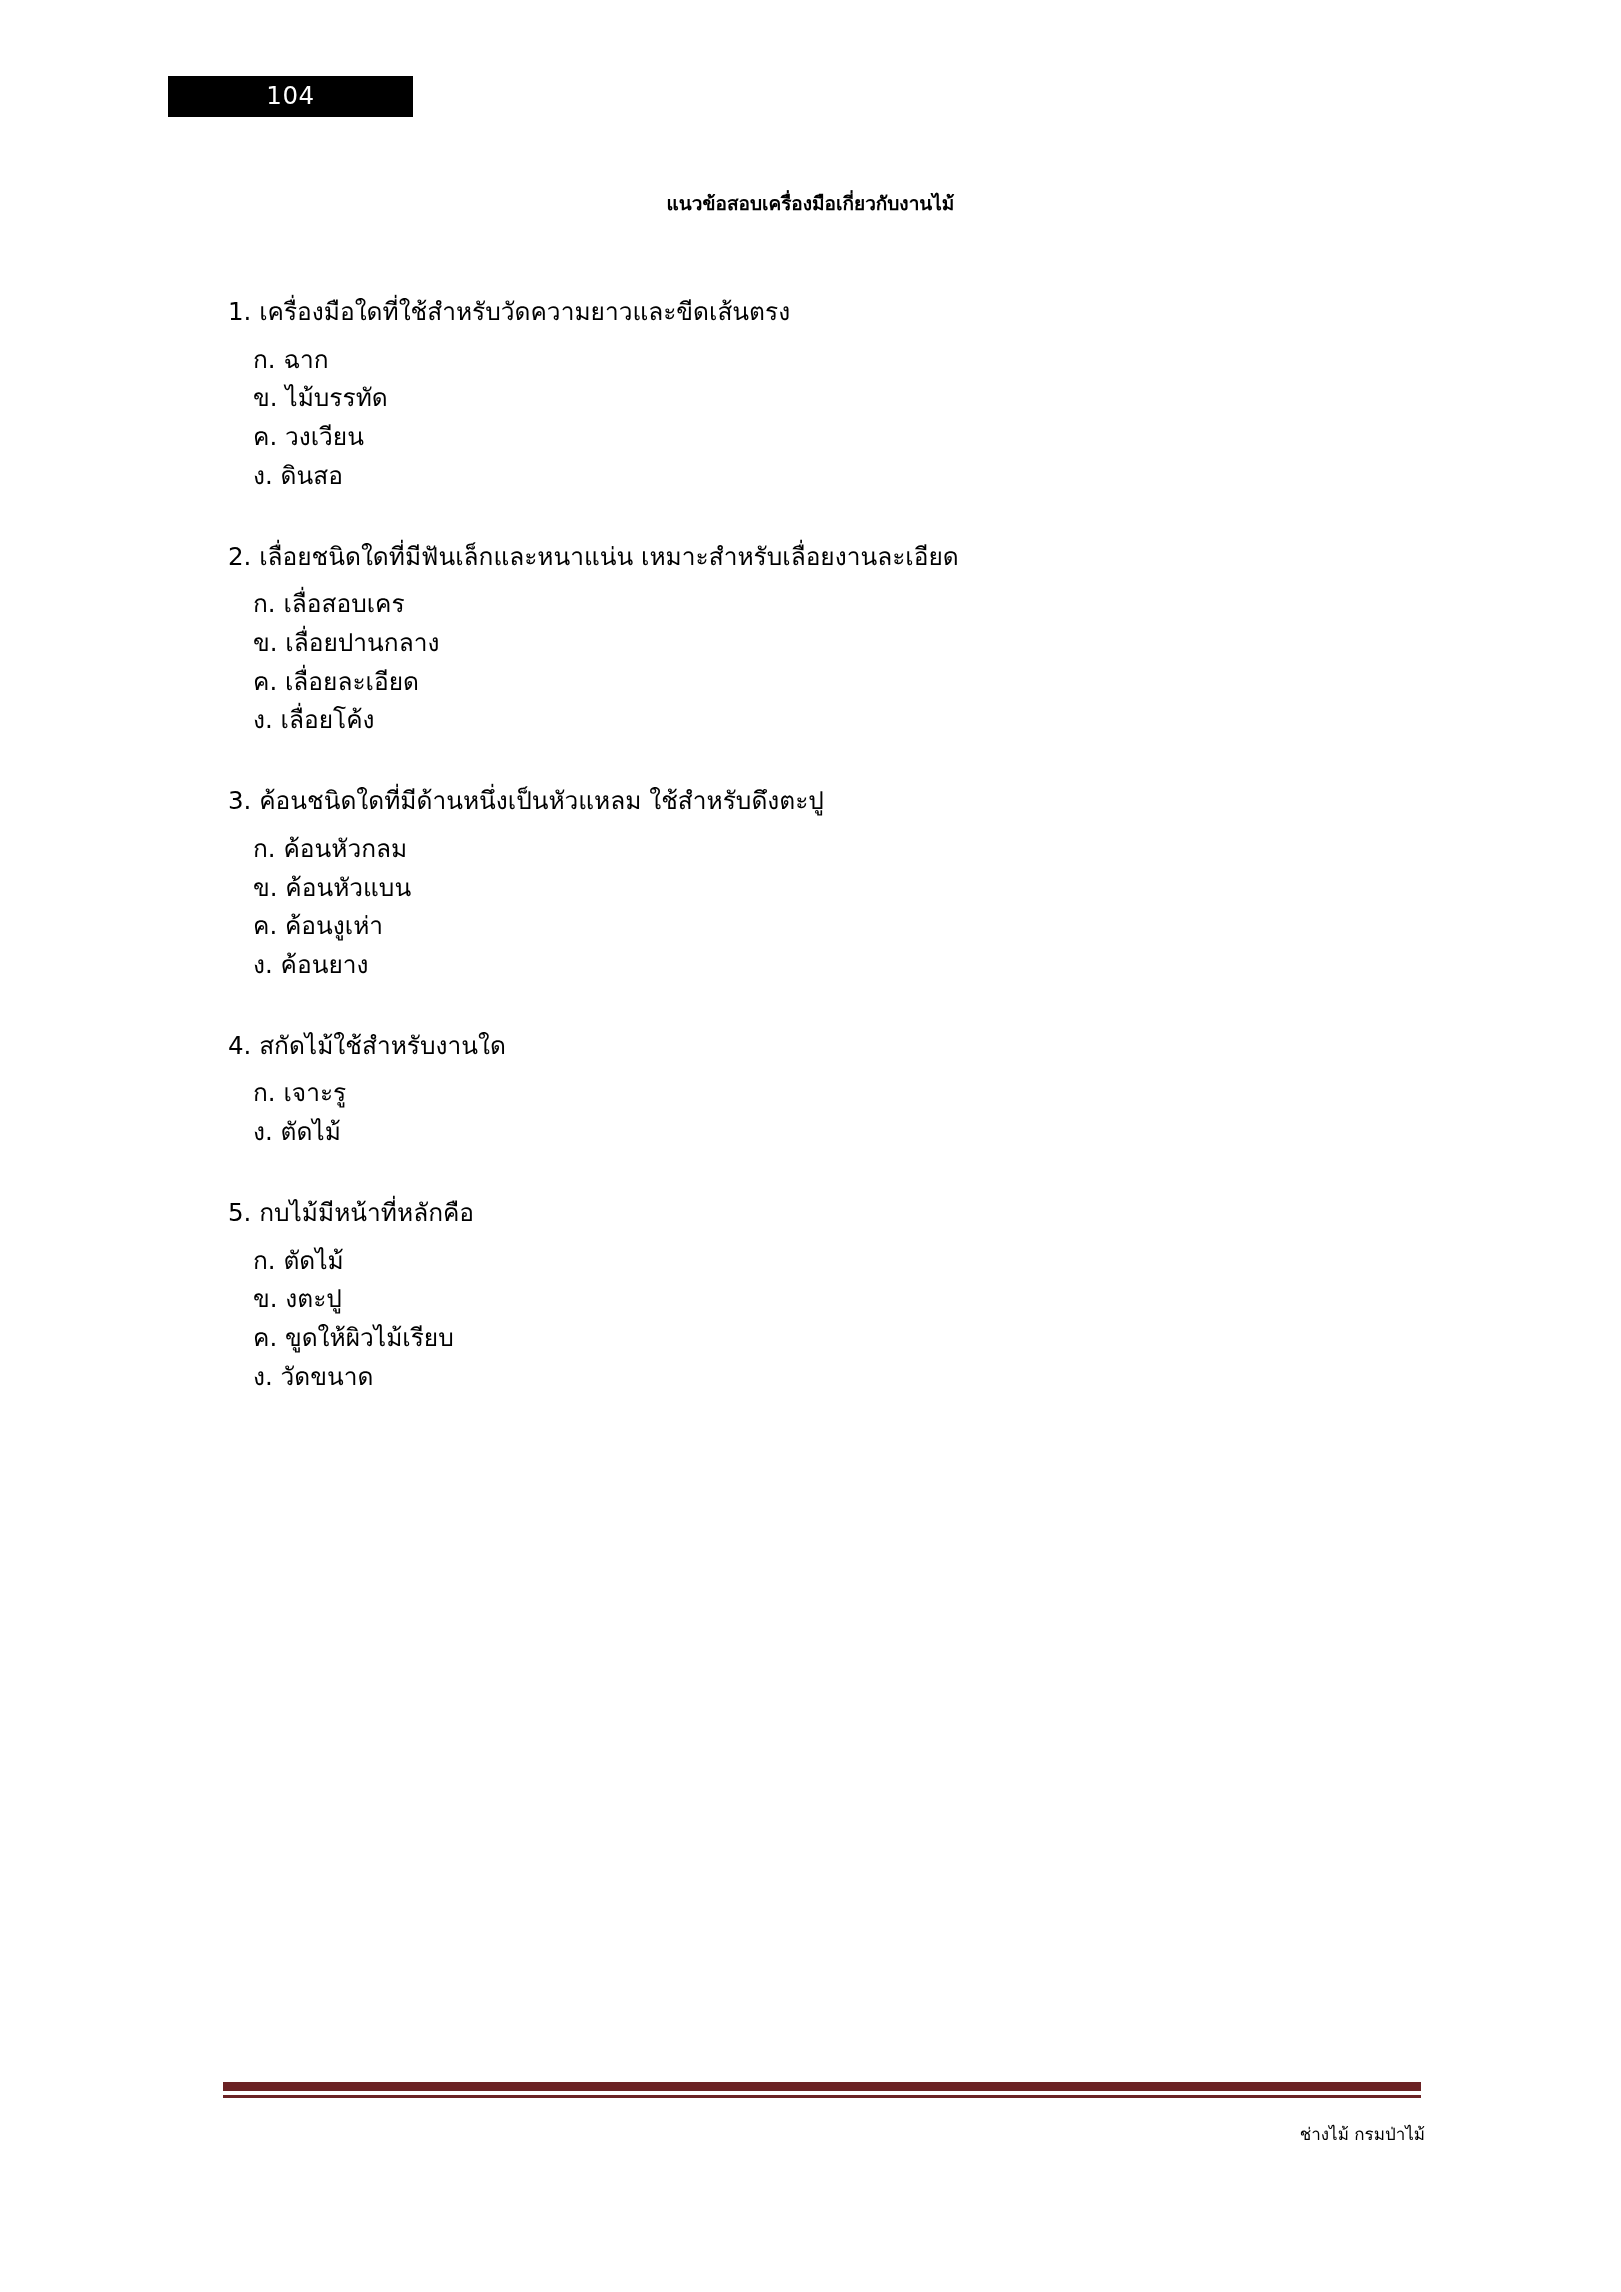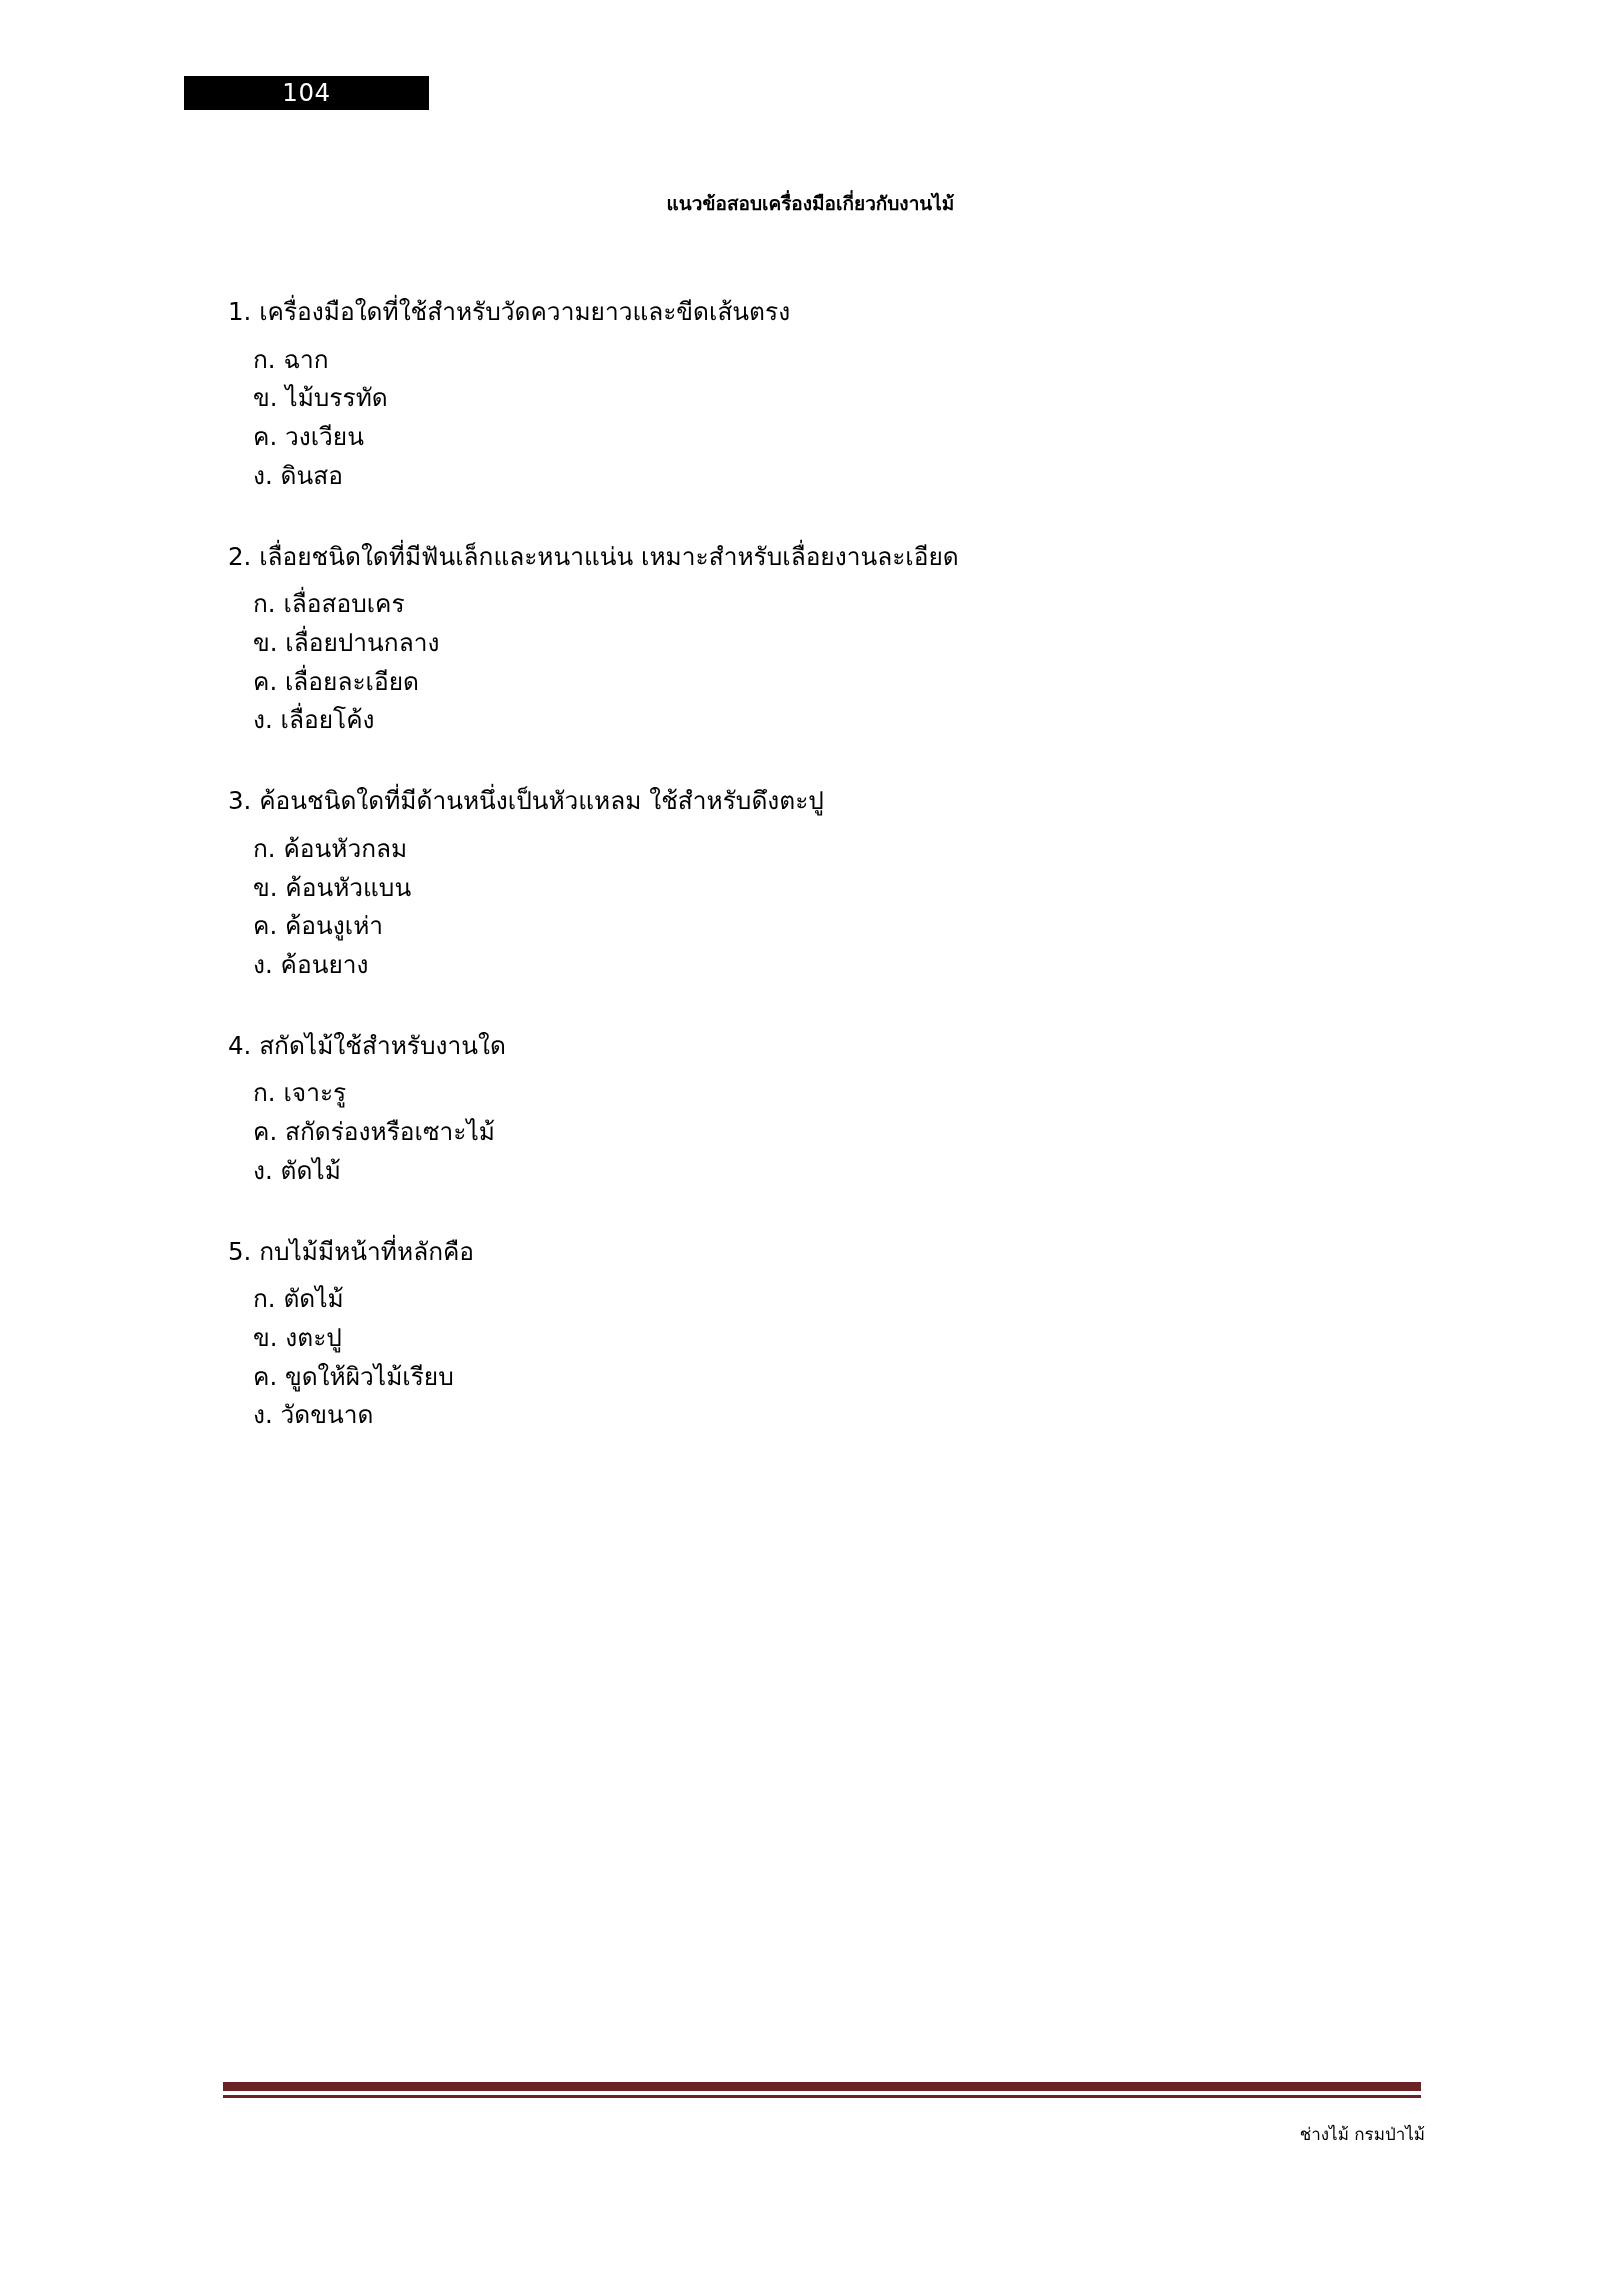--- a/index.html
+++ b/index.html
@@ -17,24 +17,24 @@
     width: 1621px;
     height: 2293px;
     background: #ffffff;
     overflow: hidden;
     box-sizing: border-box;
   }
 
   
   .pagenum-box {
     position: absolute;
-    left: 184px;
+    left: 168px;
     top: 76px;
     width: 245px;
-    height: 34px;
+    height: 41px;
     background: #000000;
     display: flex;
     align-items: center;
     justify-content: center;
   }
   .pagenum-box .pagenum {
     color: #ffffff;
     font-size: 24.5px;
     font-family: "DejaVu Sans", sans-serif;
     letter-spacing: 0.5px;
@@ -150,21 +150,20 @@
         <li class="choice">ข. ค้อนหัวแบน</li>
         <li class="choice">ค. ค้อนงูเห่า</li>
         <li class="choice">ง. ค้อนยาง</li>
       </ul>
     </div>
 
     <div class="qblock">
       <div class="qtext">4. สกัดไม้ใช้สำหรับงานใด</div>
       <ul class="choices">
         <li class="choice">ก. เจาะรู</li>
-        <li class="choice">ค. สกัดร่องหรือเซาะไม้</li>
         <li class="choice">ง. ตัดไม้</li>
       </ul>
     </div>
 
     <div class="qblock">
       <div class="qtext">5. กบไม้มีหน้าที่หลักคือ</div>
       <ul class="choices">
         <li class="choice">ก. ตัดไม้</li>
         <li class="choice">ข. งตะปู</li>
         <li class="choice">ค. ขูดให้ผิวไม้เรียบ</li>

